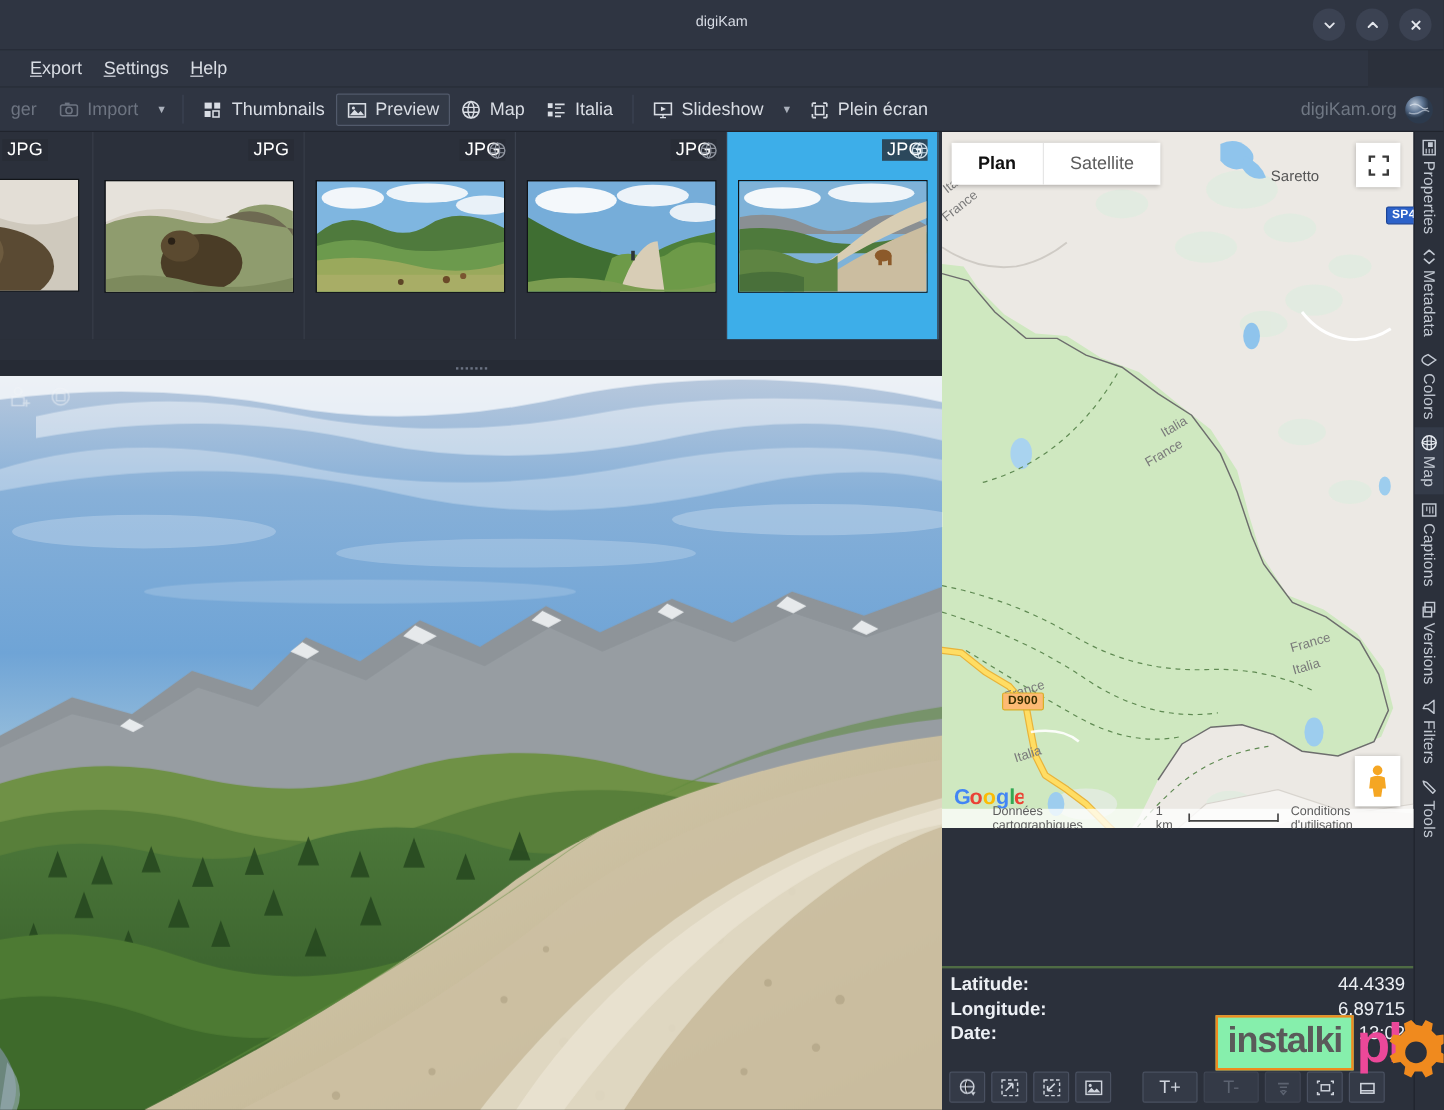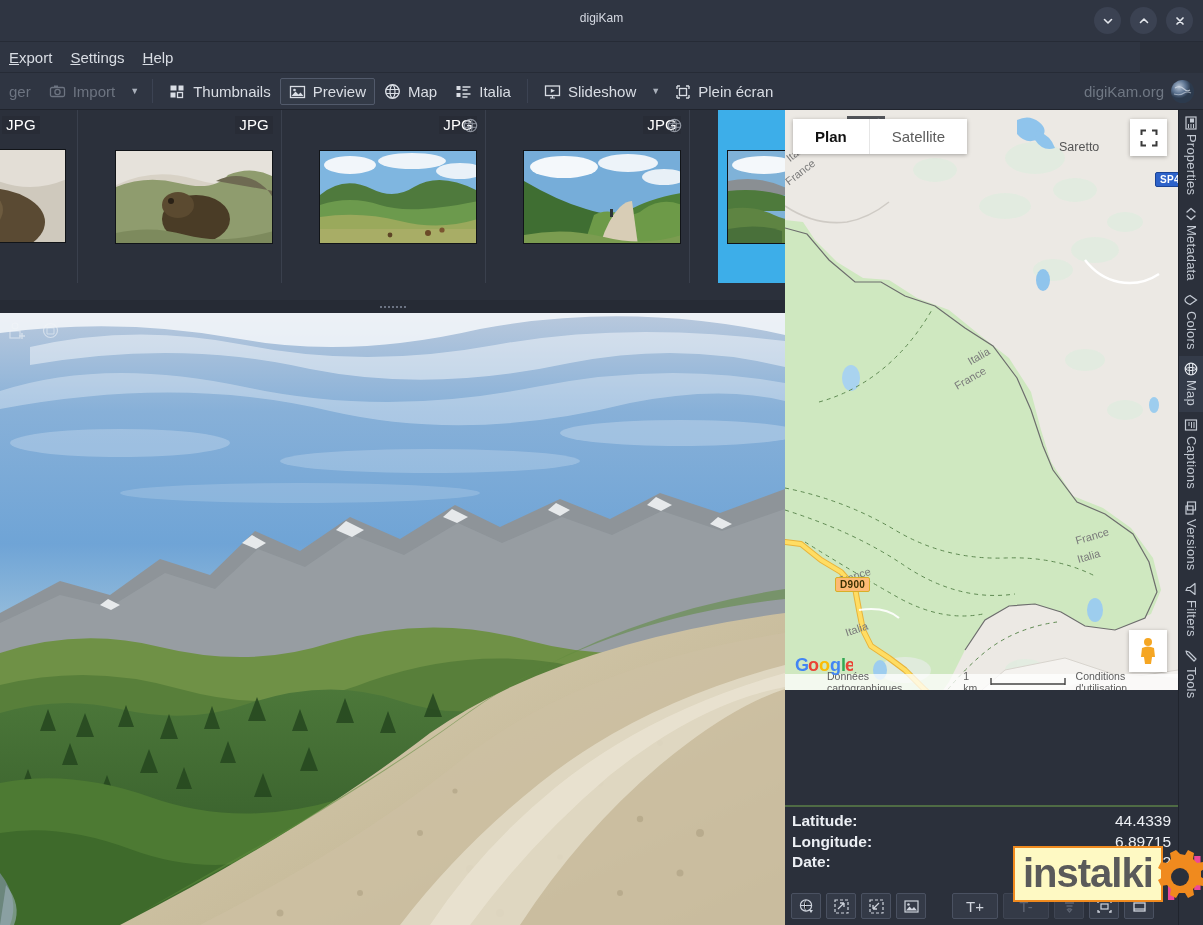--- a/index.html
+++ b/index.html
@@ -27,21 +27,21 @@
     width: 27px; height: 27px; border-radius: 50%;
     background: #3b4252; display: flex; align-items: center; justify-content: center;
     color: #e3e6ec; font-size: 13px; line-height: 1; cursor: pointer;
   }
   .win-btn svg { display:block; }
 
   
   .menubar {
     position: absolute; left: 0; top: 42px; width: 1140px; height: 31px;
     background: #2f3542; border-bottom: 1px solid #262b36;
-    display: flex; align-items: center; padding-left: 0px;
+    display: flex; align-items: center; padding-left: 16px;
   }
   .menu-item {
     color: #d9dde4; font-size: 15px; padding: 3px 9px; cursor: pointer;
     white-space: nowrap;
   }
   .menu-item .mn { text-decoration: underline; }
 
   
   .toolbar {
     position: absolute; left: 0; top: 73px; width: 1203px; height: 37px;
@@ -64,21 +64,21 @@
     color: #6f7783; font-size: 15px; padding-right: 6px; cursor: pointer;
   }
   .tb-globe { margin-right: 8px; cursor: pointer; }
 
   svg.ico { display:block; }
 
   
   .thumbbar {
     position: absolute; left: 0; top: 110px; width: 1178px; height: 173px;
     background: #2b303b;
-    display: flex; align-items: stretch; overflow: hidden; gap: 28px;
+    display: flex; align-items: stretch; overflow: hidden;
   }
   .thumb {
     position: relative; width: 176px; height: 173px; flex: 0 0 176px;
     border-right: 1px solid #3a404d;
     display: flex; align-items: center; justify-content: center;
     background: #2b303b; cursor: pointer;
   }
   .thumb.selected { background: #3daee9; }
   .thumb .pic {
     width: 158px; height: 94px; border: 1px solid #111418;
@@ -222,21 +222,21 @@
     margin-top: 4px; white-space: nowrap;
   }
   .rtab .ic { transform: rotate(90deg); }
 
   
   .watermark {
     position: absolute; left: 1013px; top: 846px; z-index: 60;
     display: flex; align-items: center;
   }
   .wm-box {
-    background: #fef9c3; color: #5a5a5a; font-size: 40px; line-height: 1;
+    background: #86efac; color: #5a5a5a; font-size: 30px; line-height: 1;
     padding: 5px 8px 7px 8px; border: 2px solid #f08a1e; font-weight: bold;
     letter-spacing: -1px;
   }
   .wm-pl {
     color: #ec4899; font-size: 46px; font-weight: bold; line-height: 1;
     margin-left: 2px; letter-spacing: -2px;
   }
   .wm-gear { position: absolute; left: 138px; top: 2px; }
 </style>
 </head>

